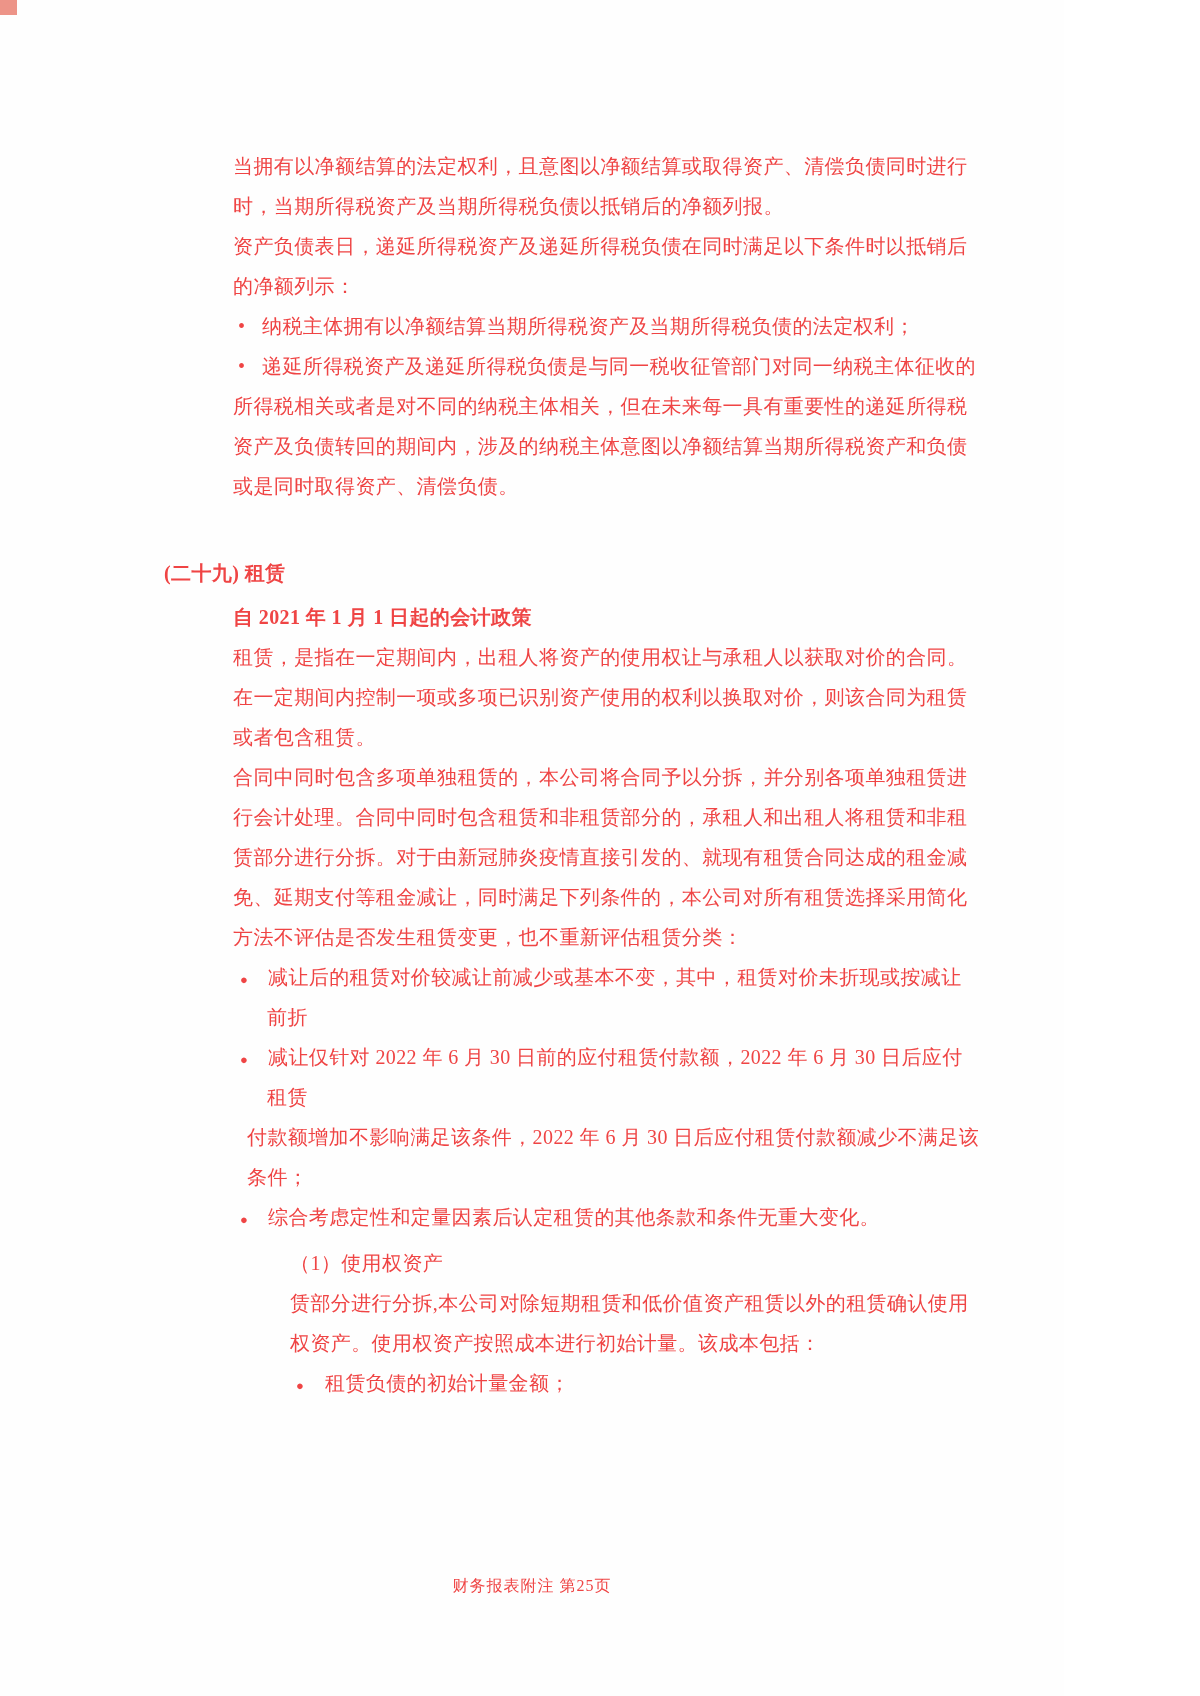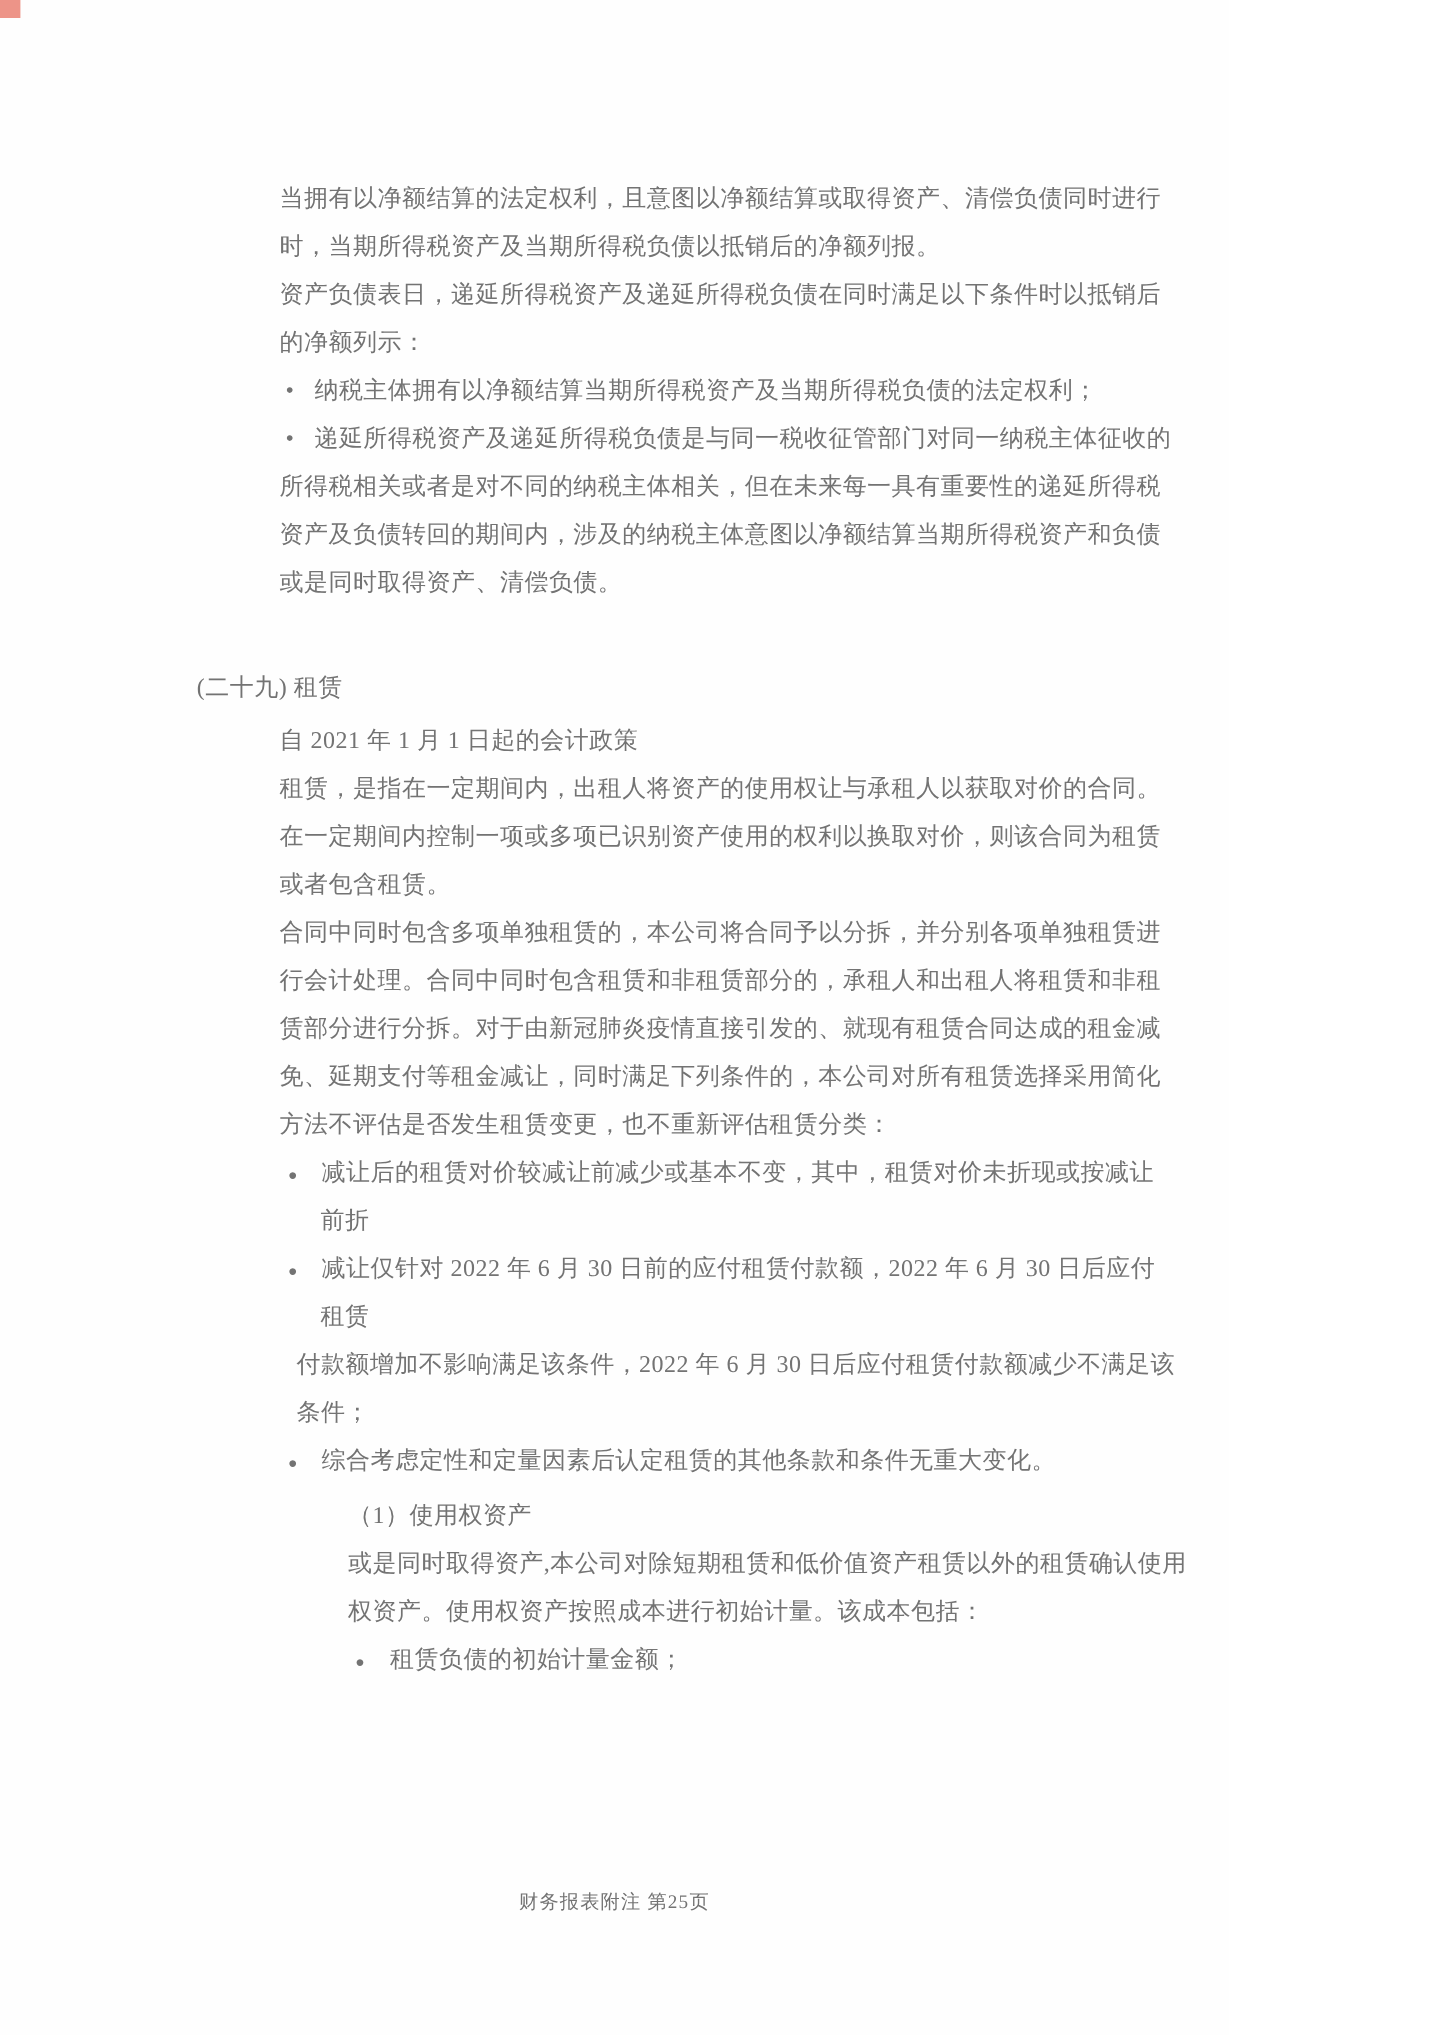--- a/index.html
+++ b/index.html
@@ -1,29 +1,30 @@
 <!DOCTYPE html>
 <html><head>
 <meta charset="utf-8">
 <style>
   html,body{margin:0;padding:0;background:#ffffff;}
   .page{
     position:relative;
     width:1024px;height:1696px;
     background:#fefefe;
-    color:#737373;
+    color:#ef4444;
     font-family:"Liberation Serif","DejaVu Serif",serif;
     font-size:20px;
     letter-spacing:0.4px;
     overflow:hidden;
+    padding-left:40px;
   }
   .scan-mark{position:absolute;left:0;top:0;width:17px;height:15px;}
   .content{position:absolute;left:233px;top:146px;width:742px;}
   .ln{height:40px;line-height:40px;white-space:nowrap;}
-  .bold{font-weight:normal;}
+  .bold{font-weight:bold;}
   .h-section{margin-left:-69px;margin-top:47px;}
   .h-policy{margin-top:4px;}
   .b-small{display:inline-block;width:29px;padding-left:5px;box-sizing:border-box;}
   .b-big{display:inline-block;width:35px;padding-left:7px;box-sizing:border-box;}
   .b-big-glyph{font-size:13px;}
   .hang{margin-left:34px;}
   .outdent{margin-left:14px;}
   .h-lessee{margin-top:5px;}
   .num-box{display:inline-block;width:63px;}
   .h-lessee-row{margin-left:-28px;}
@@ -77,21 +78,21 @@
     <div class="ln"><span class="b-big"><span class="b-big-glyph">●</span></span><span>减让仅针对 2022 年 6 月 30 日前的应付租赁付款额，2022 年 6 月 30 日后应付</span></div>
     <div class="ln hang">租赁</div>
     <div class="ln outdent">付款额增加不影响满足该条件，2022 年 6 月 30 日后应付租赁付款额减少不满足该</div>
     <div class="ln outdent">条件；</div>
 
     <div class="ln"><span class="b-big"><span class="b-big-glyph">●</span></span><span>综合考虑定性和定量因素后认定租赁的其他条款和条件无重大变化。</span></div>
 
 
     <div class="ln sub-indent sub1">（1）使用权资产</div>
 
-    <div class="ln sub-indent">或是同时取得资产,本公司对除短期租赁和低价值资产租赁以外的租赁确认使用</div>
+    <div class="ln sub-indent">赁部分进行分拆,本公司对除短期租赁和低价值资产租赁以外的租赁确认使用</div>
     <div class="ln sub-indent">权资产。使用权资产按照成本进行初始计量。该成本包括：</div>
 
     <div class="ln sub-indent"><span class="b-big"><span class="b-big-glyph">●</span></span><span>租赁负债的初始计量金额；</span></div>
 
   </div>
 
   <div class="footer">财务报表附注 第25页</div>
 
 </div>
 

